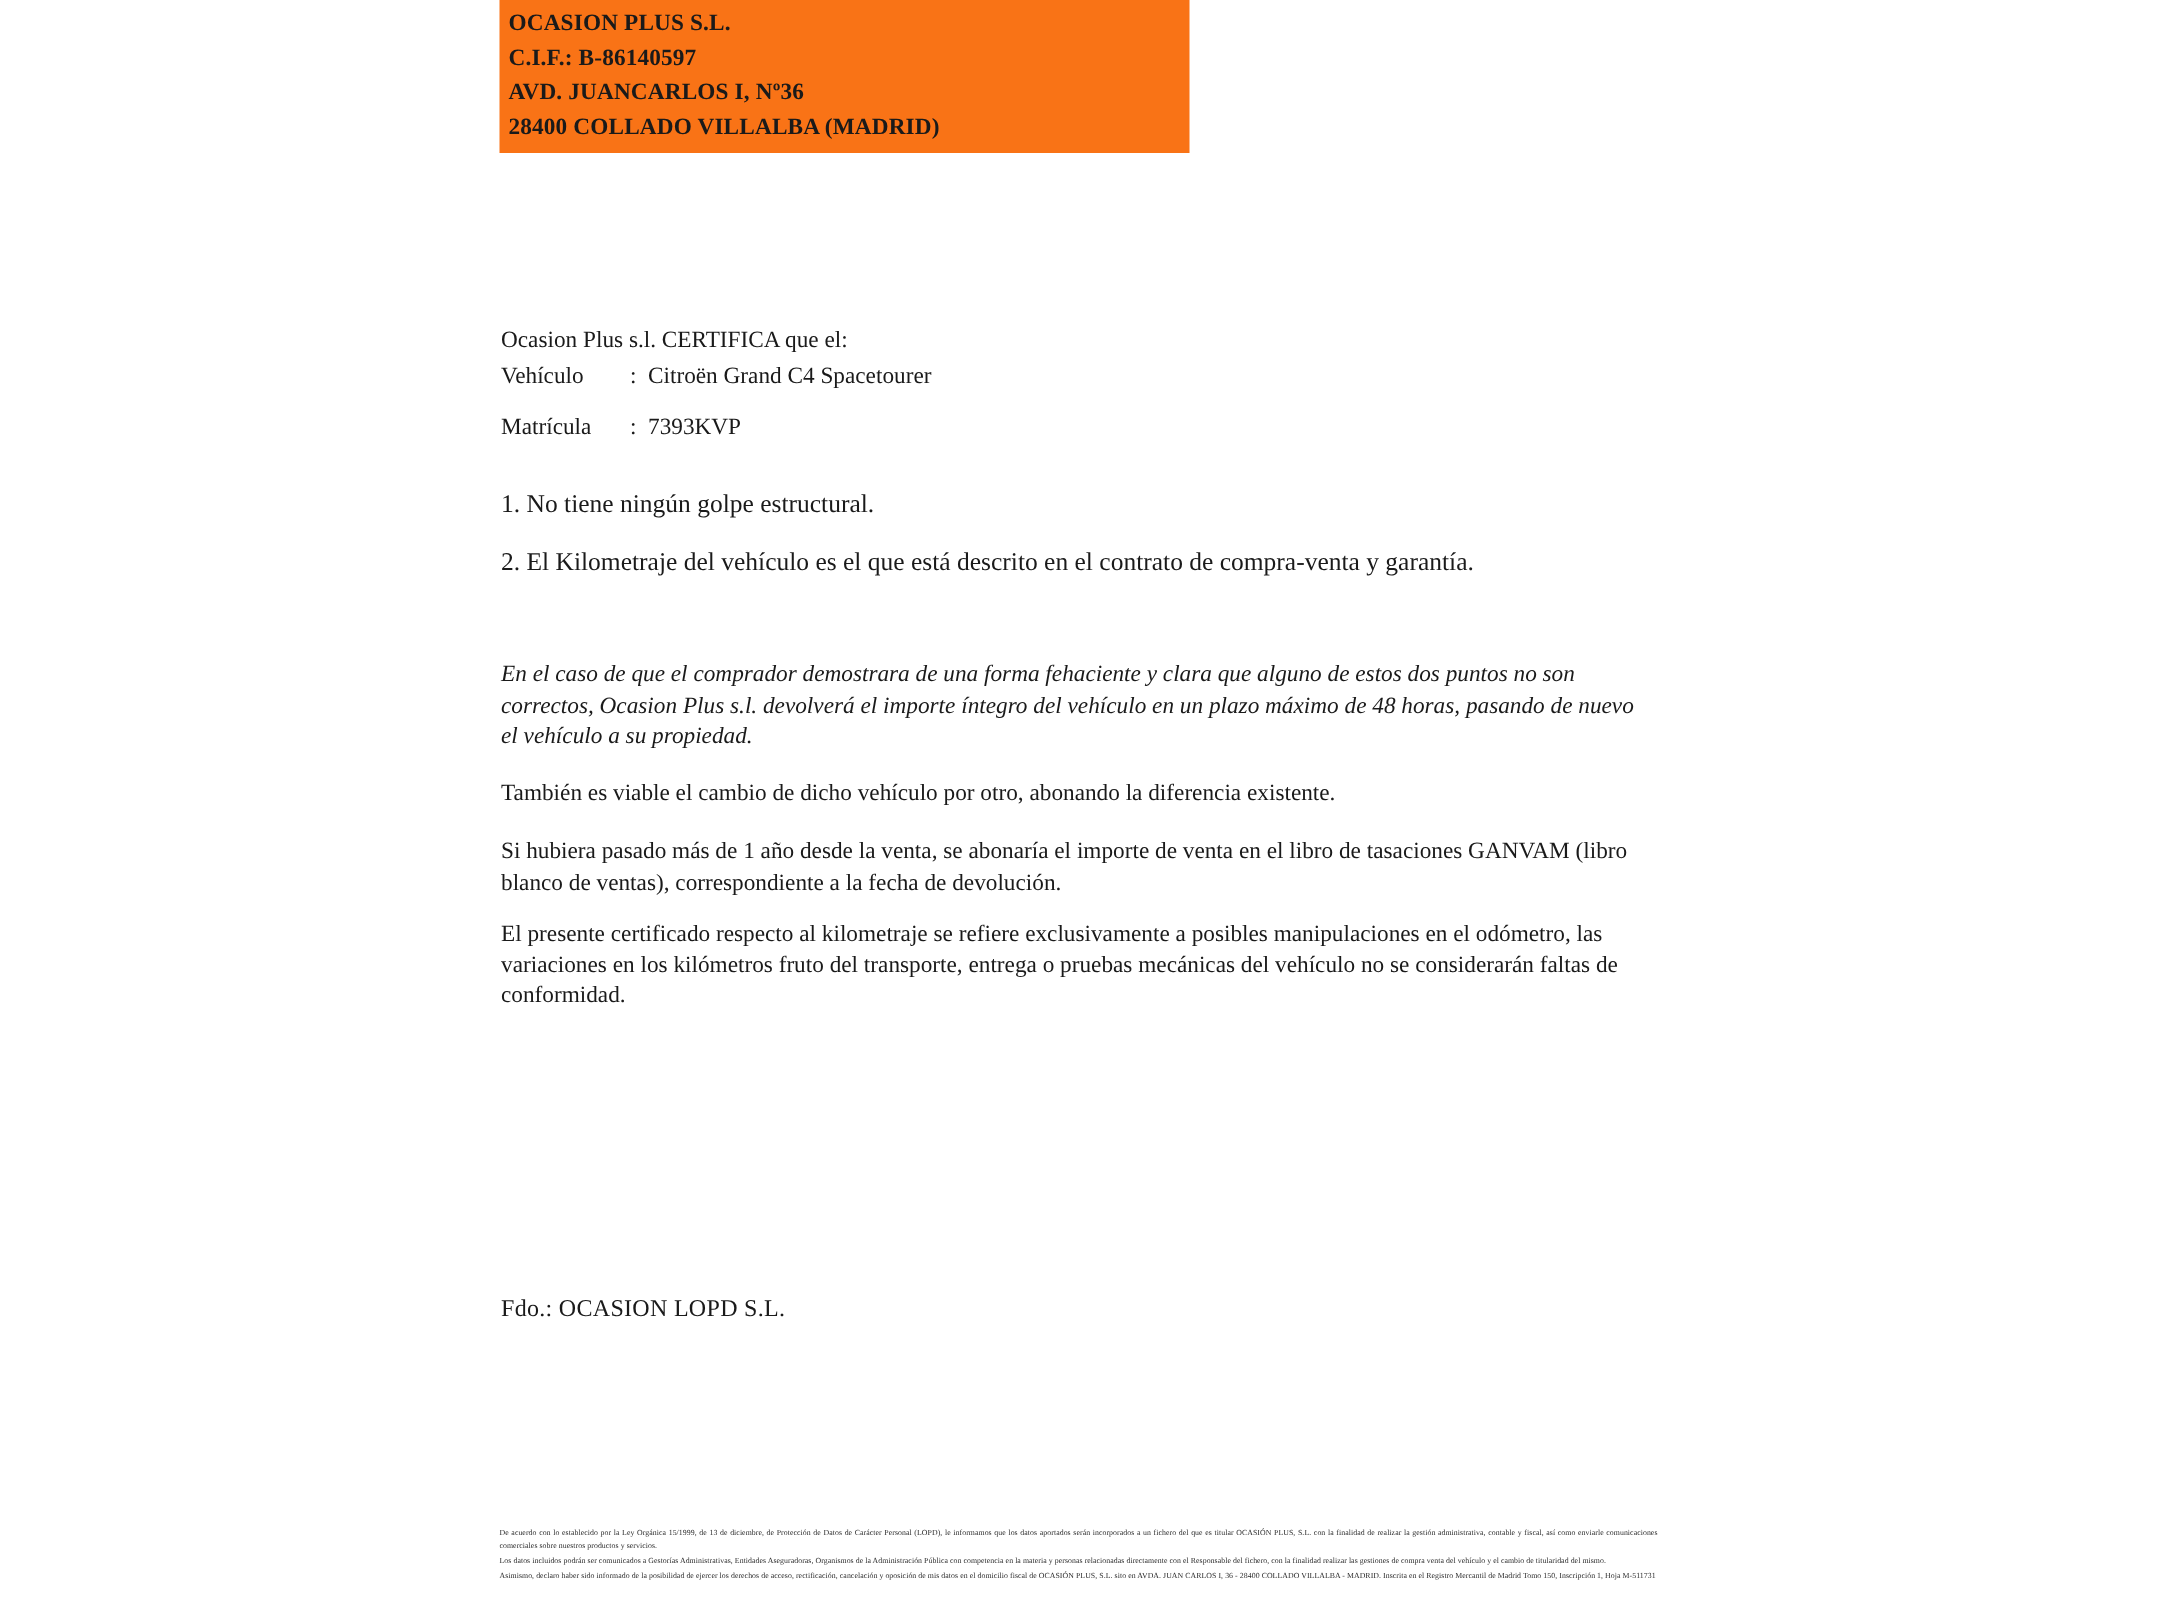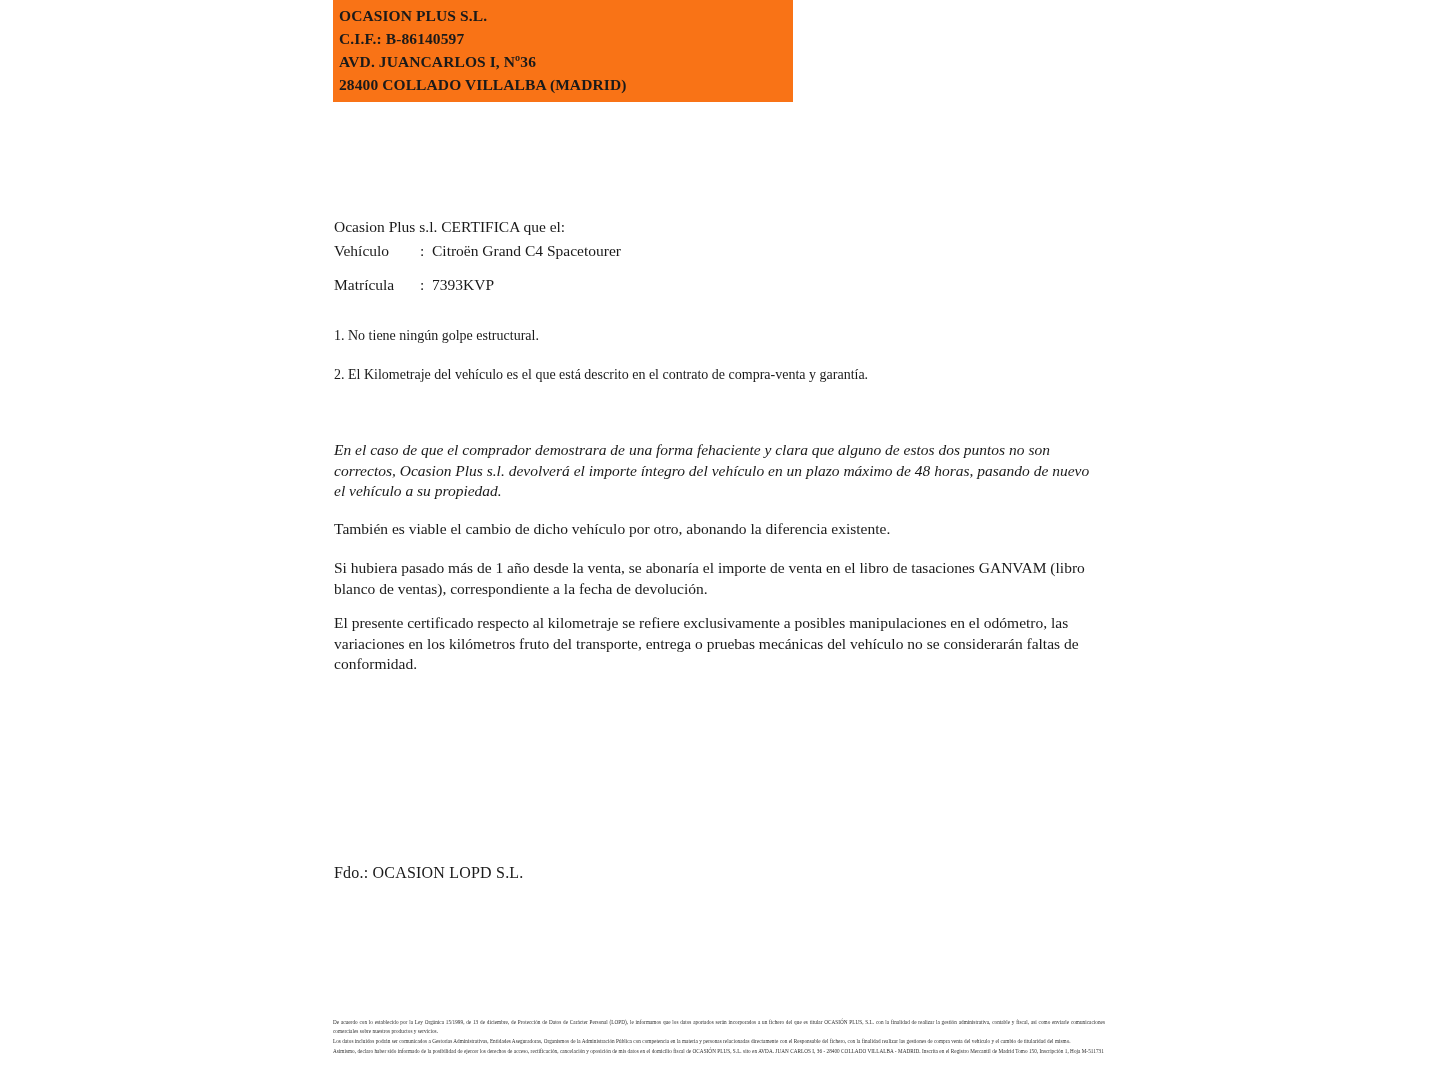--- a/index.html
+++ b/index.html
@@ -77,21 +77,21 @@
     display: inline-block;
     width: 12px;
   }
   #row-vehiculo { top: 241px; }
   #row-matricula { top: 275px; }
 
   
   .point {
     position: absolute;
     left: 334px;
-    font-size: 14px;
+    font-size: 17px;
     line-height: 20px;
     white-space: nowrap;
   }
   #point-1 { top: 326px; }
   #point-2 { top: 365px; }
 
   
   .para {
     position: absolute;
     left: 334px;

